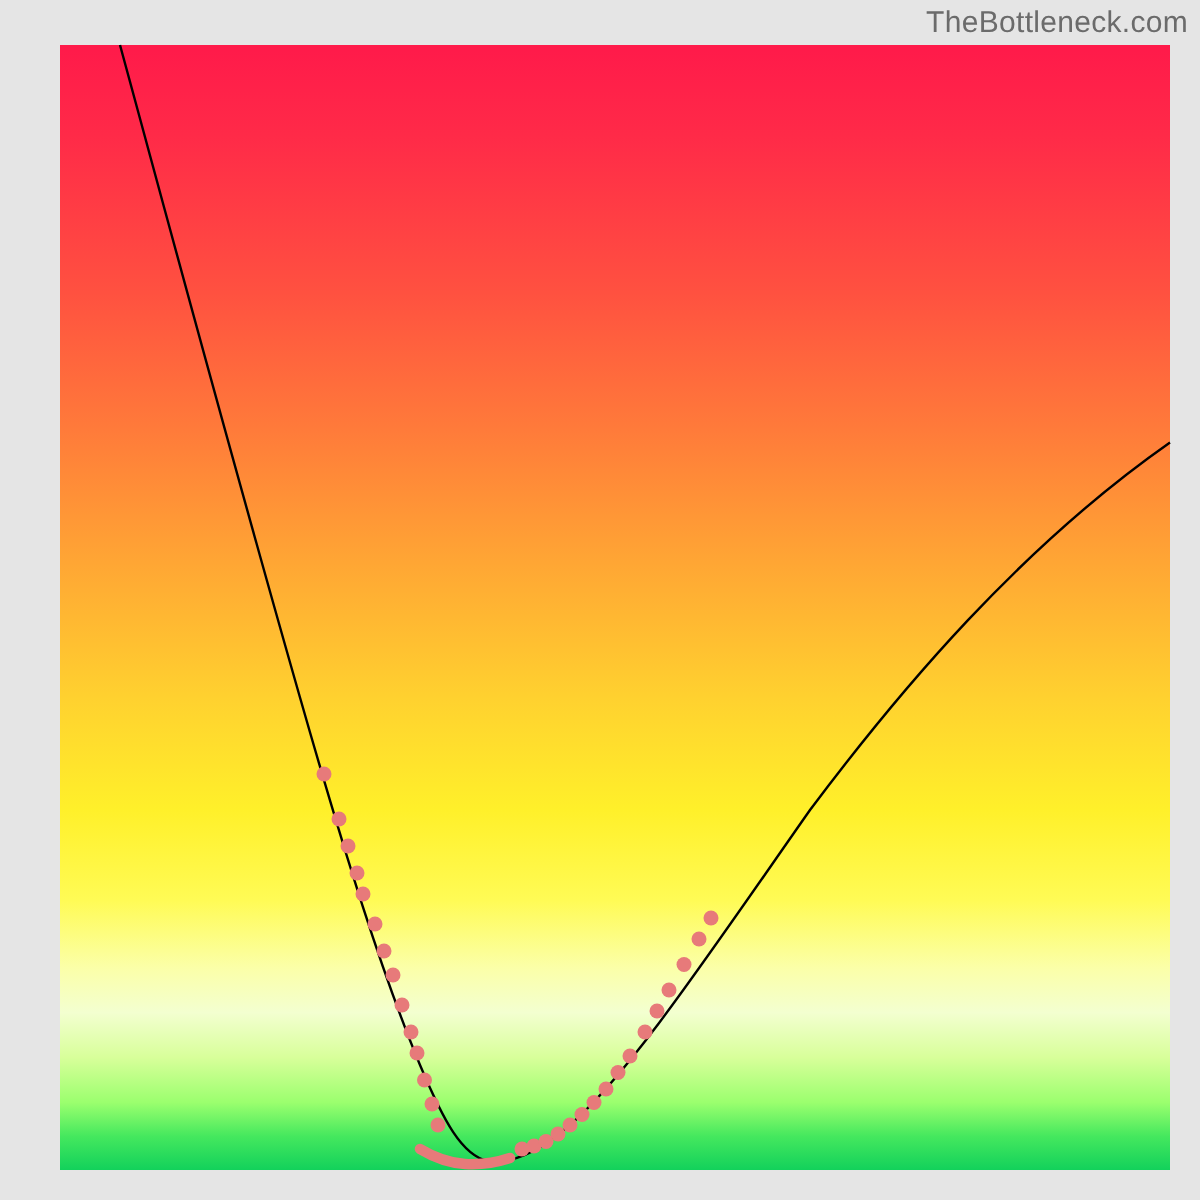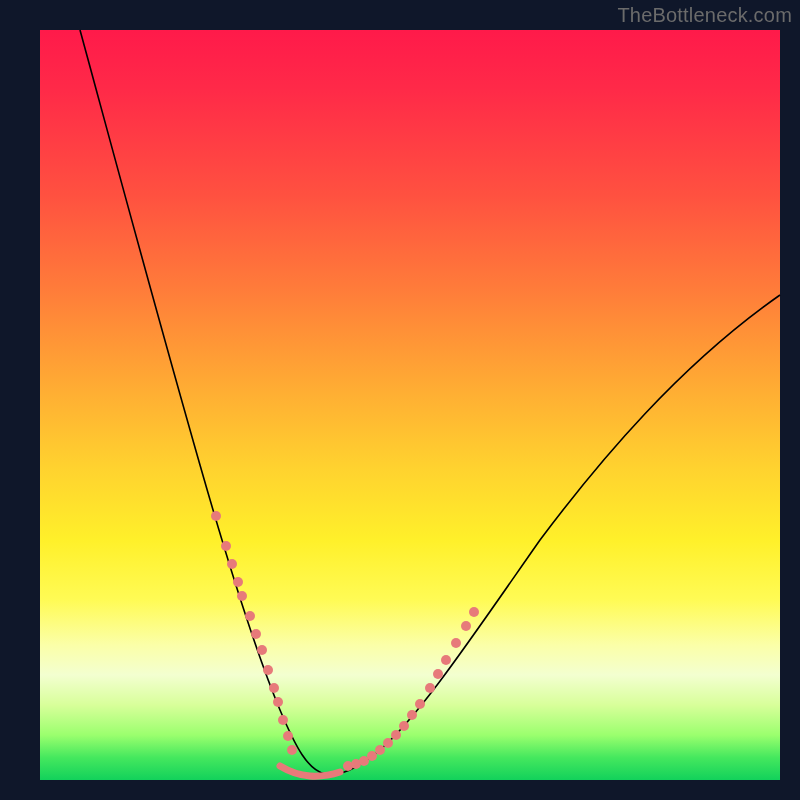--- a/index.html
+++ b/index.html
@@ -10,21 +10,21 @@
     background: #000;
     overflow: hidden;
     font-family: Arial, Helvetica, sans-serif;
   }
   .frame {
     position: absolute;
     left: 0;
     top: 0;
     width: 800px;
     height: 800px;
-    background: #0f172a;
+    background: #e5e5e5;
   }
   .plot {
     position: absolute;
     left: 40px;
     top: 30px;
     width: 740px;
     height: 750px;
     
     background: linear-gradient(
       to bottom,

